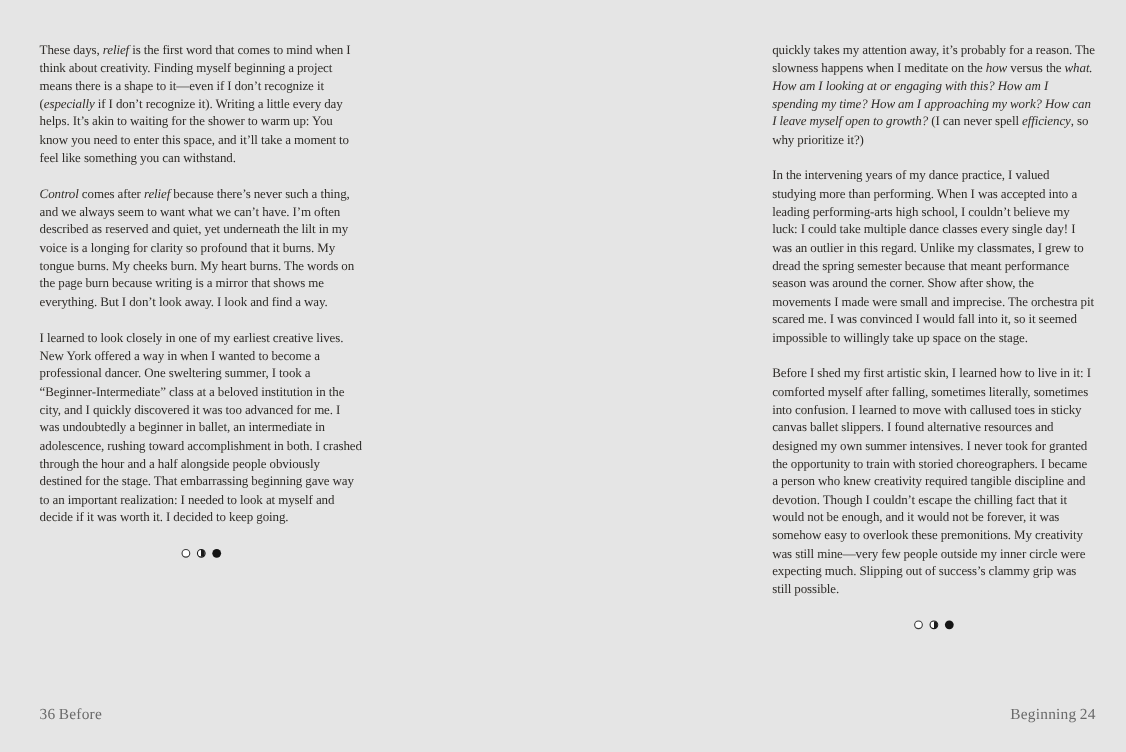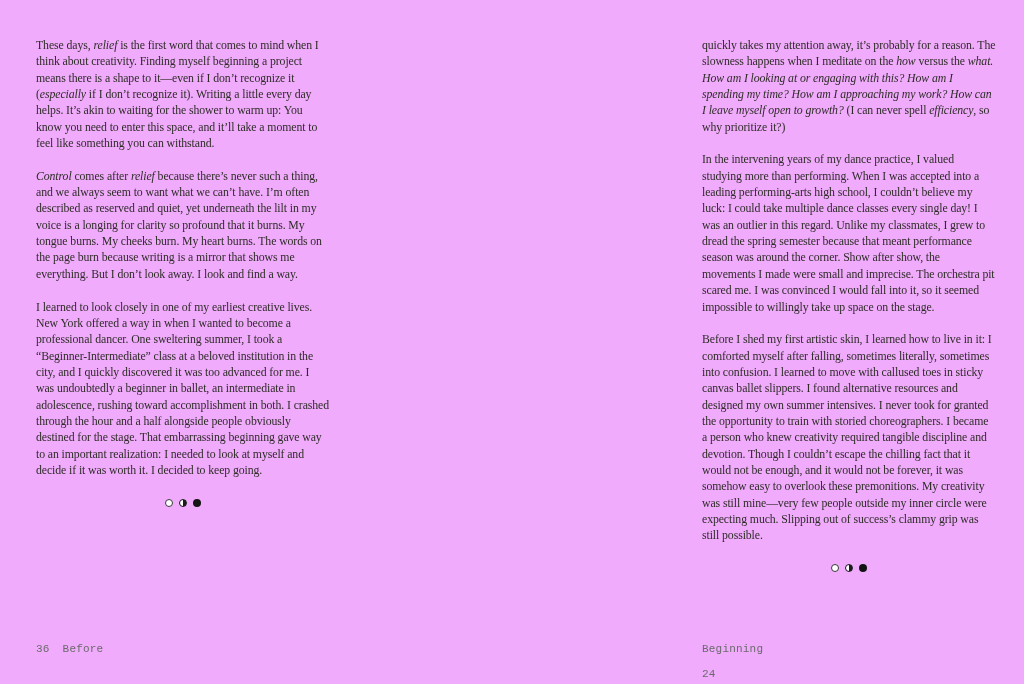--- a/index.html
+++ b/index.html
@@ -4,21 +4,21 @@
 <style>
   html, body {
     margin: 0;
     padding: 0;
     background: #ffffff;
   }
   .spread {
     position: relative;
     width: 1024px;
     height: 684px;
-    background: #f0abfc;
+    background: #e5e5e5;
     overflow: hidden;
     font-family: "Liberation Serif", serif;
   }
   .text-col {
     position: absolute;
     top: 37px;
     width: 294px;
     font-size: 11.8px;
     line-height: 16.35px;
     letter-spacing: -0.1px;
@@ -55,29 +55,29 @@
     border: 1px solid #1c1c1c;
     background: linear-gradient(to right, #ffffff 48%, #1c1c1c 48%);
   }
   .circle.full {
     background: #141414;
   }
   .page-footer {
     position: absolute;
     top: 643px;
     width: 294px;
-    font-family: Liberation Mono, monospace;
-    font-size: 11px;
+    font-family: Liberation Serif, serif;
+    font-size: 14px;
     letter-spacing: 0.2px;
     color: #6a6a6a;
     display: flex;
-    gap: 13px;
+    gap: 3px;
   }
   .footer-left  { left: 36px;  justify-content: flex-start; }
-  .footer-right { left: 702px; justify-content: flex-end; flex-direction: column; }
+  .footer-right { left: 702px; justify-content: flex-end; }
 </style>
 </head>
 <body>
 
 <div class="spread">
 
   <div class="text-col col-left">
     <p>These days, <em>relief</em> is the first word that comes to mind when I think about creativity. Finding myself beginning a project means there is a shape to it—even if I don’t recognize it (<em>especially</em> if I don’t recognize it). Writing a little every day helps. It’s akin to waiting for the shower to warm up: You know you need to enter this space, and it’ll take a moment to feel like something you can withstand.</p>
     <p><em>Control</em> comes after <em>relief</em> because there’s never such a thing, and we always seem to want what we can’t have. I’m often described as reserved and quiet, yet underneath the lilt in my voice is a longing for clarity so profound that it burns. My tongue burns. My cheeks burn. My heart burns. The words on the page burn because writing is a mirror that shows me everything. But I don’t look away. I look and find a way.</p>
     <p>I learned to look closely in one of my earliest creative lives. New York offered a way in when I wanted to become a professional dancer. One sweltering summer, I took a “Beginner-Intermediate” class at a beloved institution in the city, and I quickly discovered it was too advanced for me. I was undoubtedly a beginner in ballet, an intermediate in adolescence, rushing toward accomplishment in both. I crashed through the hour and a half alongside people obviously destined for the stage. That embarrassing beginning gave way to an important realization: I needed to look at myself and decide if it was worth it. I decided to keep going.</p>

